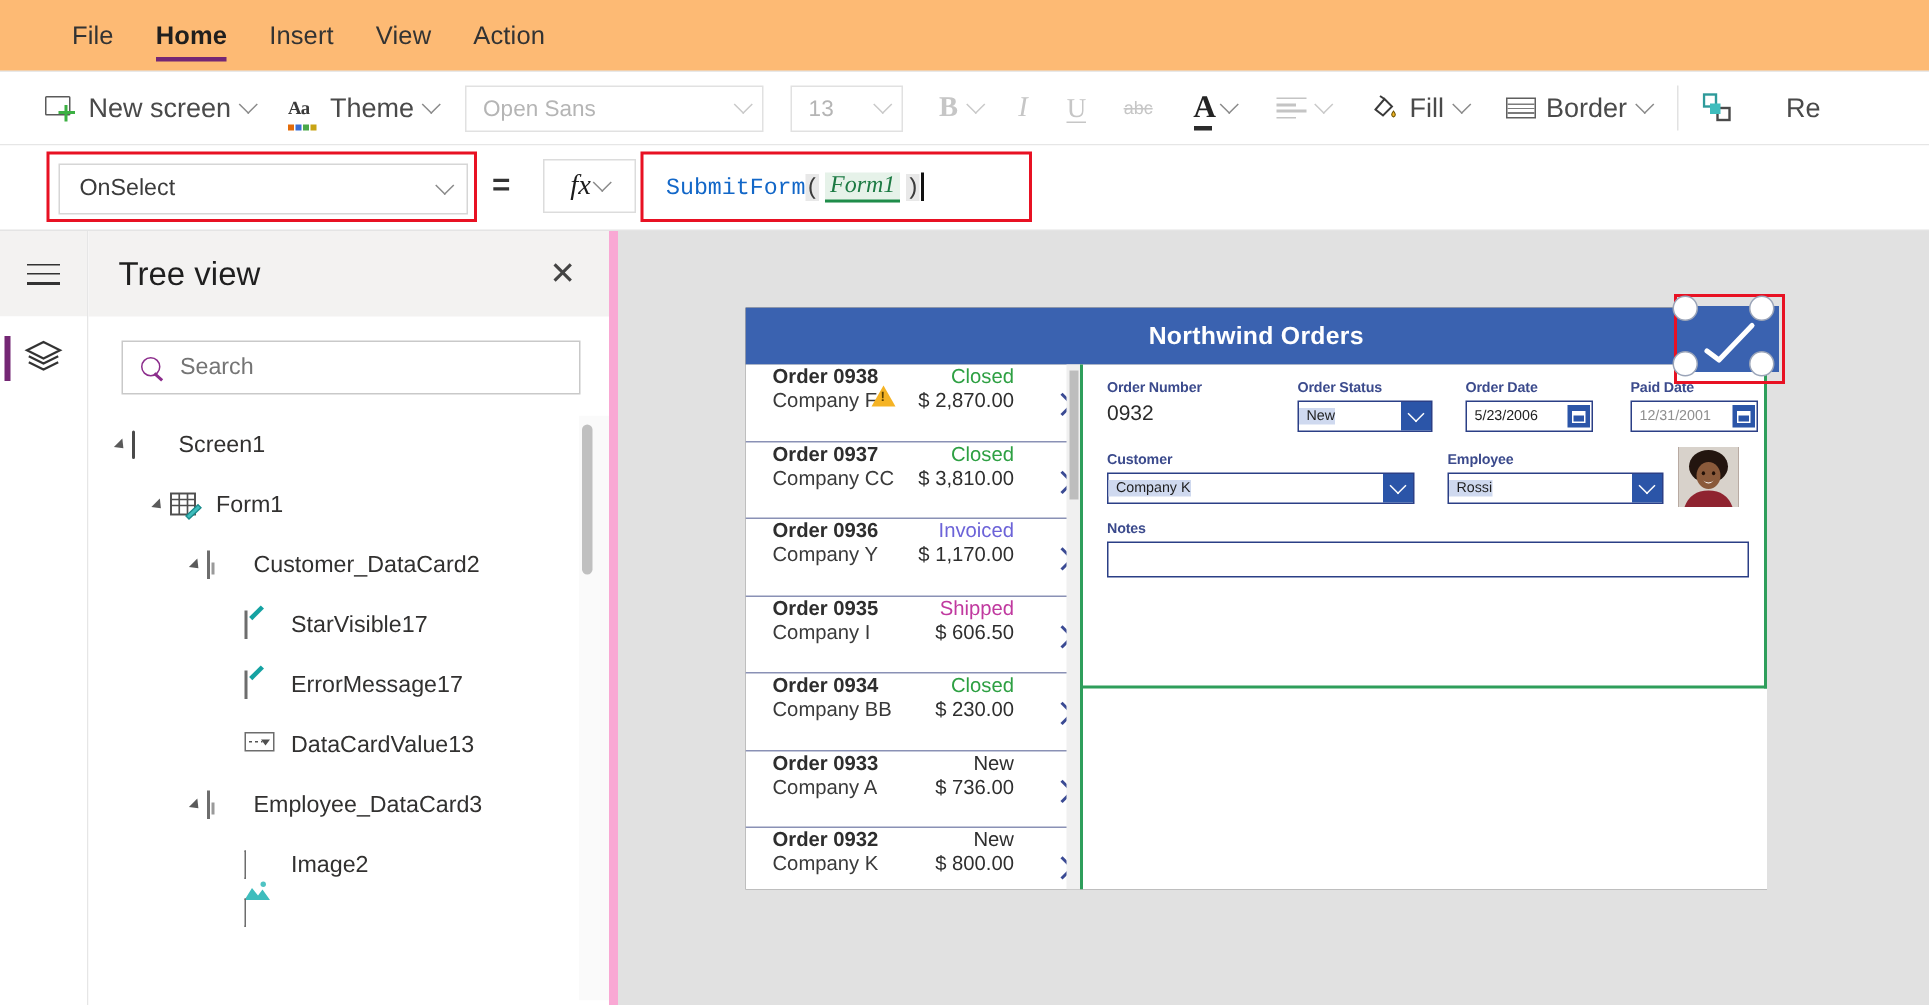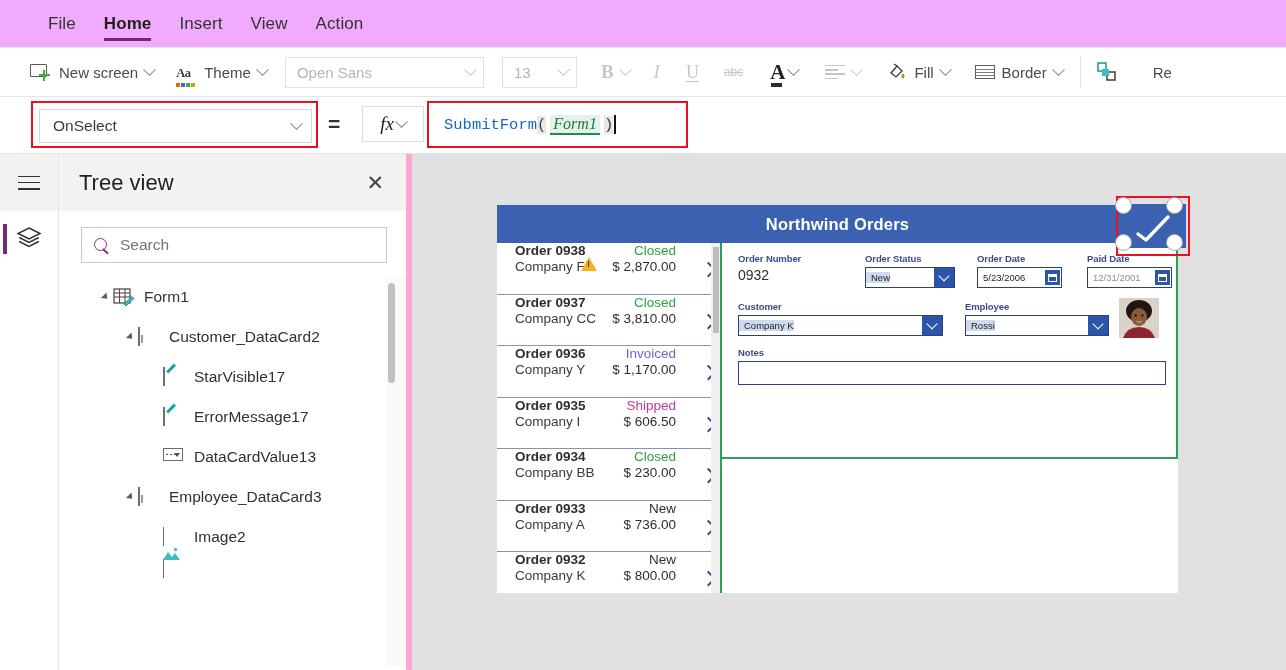--- a/index.html
+++ b/index.html
@@ -7,42 +7,42 @@
     width: 1286px; height: 670px;
     font-family: "Liberation Sans", sans-serif;
     background: #ffffff;
     overflow: hidden;
   }
   #app { position: relative; width: 1286px; height: 670px; }
 
   
   .menubar {
     position: absolute; left: 0; top: 0; width: 1286px; height: 48px;
-    background: #f0abfc; border-bottom: 1px solid #e8e8e8;
+    background: #fdba74; border-bottom: 1px solid #e8e8e8;
     display: flex; align-items: center; padding-left: 34px; gap: 0;
   }
   .menu-item {
     font-size: 17px; color: #333333; padding: 0 14px; height: 48px;
     display: flex; align-items: center; position: relative; cursor: pointer;
     letter-spacing: .1px;
   }
   .menu-item.active { font-weight: bold; color: #201f1e; }
   .menu-item.active::after {
     content: ""; position: absolute; left: 14px; right: 14px; bottom: 7px;
     height: 2.5px; background: #742774;
   }
 
   
   .ribbon {
     position: absolute; left: 0; top: 48px; width: 1286px; height: 49px;
     background: #ffffff; border-bottom: 1px solid #e6e6e6;
     display: flex; align-items: center; padding-left: 30px;
   }
   .rb { display: flex; align-items: center; height: 49px; cursor: pointer; }
-  .rb-lbl { font-size: 15px; color: #4a4a4a; }
+  .rb-lbl { font-size: 18px; color: #4a4a4a; }
   .chev {
     display: inline-block; width: 9px; height: 9px; margin-left: 7px;
     border-right: 1.4px solid #8a8a8a; border-bottom: 1.4px solid #8a8a8a;
     transform: rotate(45deg) translate(-2px,-2px);
   }
   .chev.dim { border-color: #c9c9c9; }
   .sep { width: 1px; height: 30px; background: #e2e2e2; margin: 0 10px; }
 
   
   .ico-newscreen { position: relative; width: 20px; height: 17px; margin-right: 9px; }
@@ -458,20 +458,27 @@
         <span class="mag"></span>
         <input type="text" placeholder="Search" style="">
       </div>
     </div>
 
     <div class="tree-list">
       <div class="tree-track">
         <div class="tscroll"></div>
       </div>
 
+      <div class="trow" style="padding-left:14px;">
+        <span class="tw">
+            <i class="tri"></i>
+          </span>
+        <span class="ticon"><span class="i-screen"></span></span>
+        <span>Screen1</span>
+      </div>
 
 
       <div class="trow" style="padding-left:39px;">
         <span class="tw">
             <i class="tri"></i>
           </span>
         <span class="ticon">
           <svg width="22" height="19" viewBox="0 0 22 19">
             <rect x="1" y="1" width="16" height="14" fill="#fff" stroke="#4f4f4f" stroke-width="1.3"></rect>
             <line x1="1" y1="5" x2="17" y2="5" stroke="#4f4f4f" stroke-width="1.1"></line>

